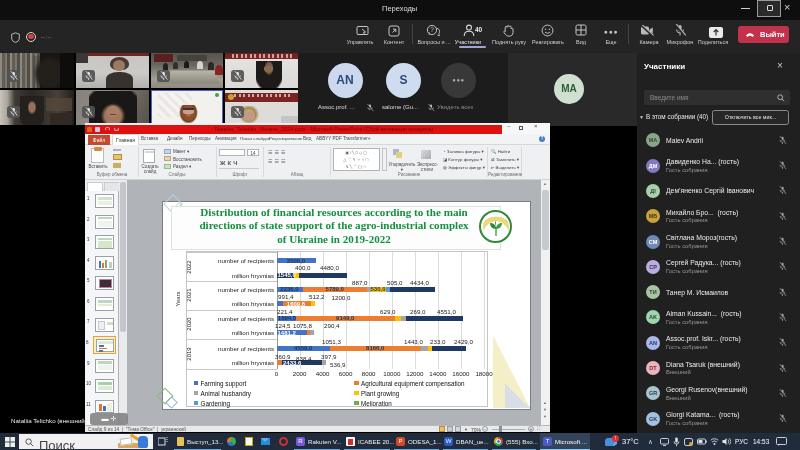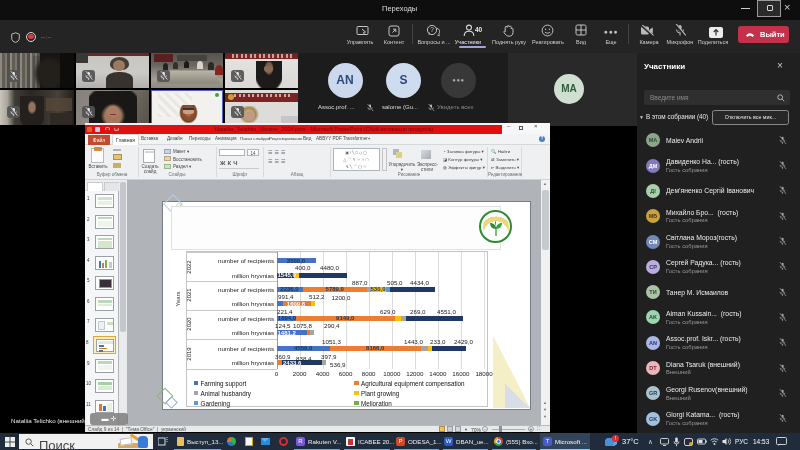--- a/index.html
+++ b/index.html
@@ -386,20 +386,21 @@
 <div class="a" style="left:163px;top:202px;width:367px;height:206.5px;background:#fff;outline:1px solid #7a7e84">
 
   <div class="a" style="left:3px;top:-5px;width:14px;height:14px;border:1px solid #b8cfe8;transform:rotate(45deg)"></div>
   <div class="a" style="left:12px;top:2px;width:8px;height:8px;border:1px solid #cfe0b8;transform:rotate(45deg)"></div>
   <div class="a" style="left:-4px;top:188px;width:12px;height:12px;border:1.5px solid #8ab87a;transform:rotate(45deg)"></div>
   <div class="a" style="left:4px;top:196px;width:9px;height:9px;border:1.5px solid #8ab8d8;transform:rotate(45deg)"></div>
   <div class="a" style="left:330px;top:134px;width:37px;height:72px;background:linear-gradient(to bottom left,transparent 49.5%,#f5efc8 50%)"></div>
   <div class="a" style="left:342px;top:182px;width:25px;height:24px;background:linear-gradient(to bottom left,transparent 49.5%,#d8dde8 50%)"></div>
 
   <div class="a" style="left:8px;top:4px;width:330px;height:44px;background:#fdfdfd;border:1px solid #e0e0e0"></div>
+  <div class="a" style="left:10px;top:4px;width:322px;color:#14913f;font-family:'Liberation Serif',serif;font-weight:bold;font-size:11.1px;line-height:13.4px;text-align:center;white-space:nowrap">Distribution of financial resources according to the main<br>directions of state support of the agro-industrial complex<br>of Ukraine in 2019-2022</div>
 
   <div class="a" style="left:316px;top:8px;width:33px;height:33px;border-radius:50%;background:#fff;border:2px solid #2e8a34"></div>
   <div class="a" style="left:319.5px;top:11.5px;width:26px;height:26px;border-radius:50%;background:radial-gradient(circle at 50% 75%,#fff 0 52%,#ead87a 53% 72%,#fff 73%)"></div>
   <svg class="a" style="left:323px;top:16px" width="20" height="20" viewBox="0 0 20 20">
         <path d="M10 18 L10 9" stroke="#2e8a34" stroke-width="1.2" fill="none"></path>
         <path d="M10 11 C6 11 4 8 4 5 C8 5 10 7.5 10 11 Z" fill="#2e8a34"></path>
         <path d="M10 11 C14 11 16 8 16 5 C12 5 10 7.5 10 11 Z" fill="#3aa040"></path>
         <path d="M10 8 C10 5 10 3.5 10 2.5 C8.8 4 8.8 6 10 8 Z" fill="#2e8a34"></path>
       </svg>
 </div>

